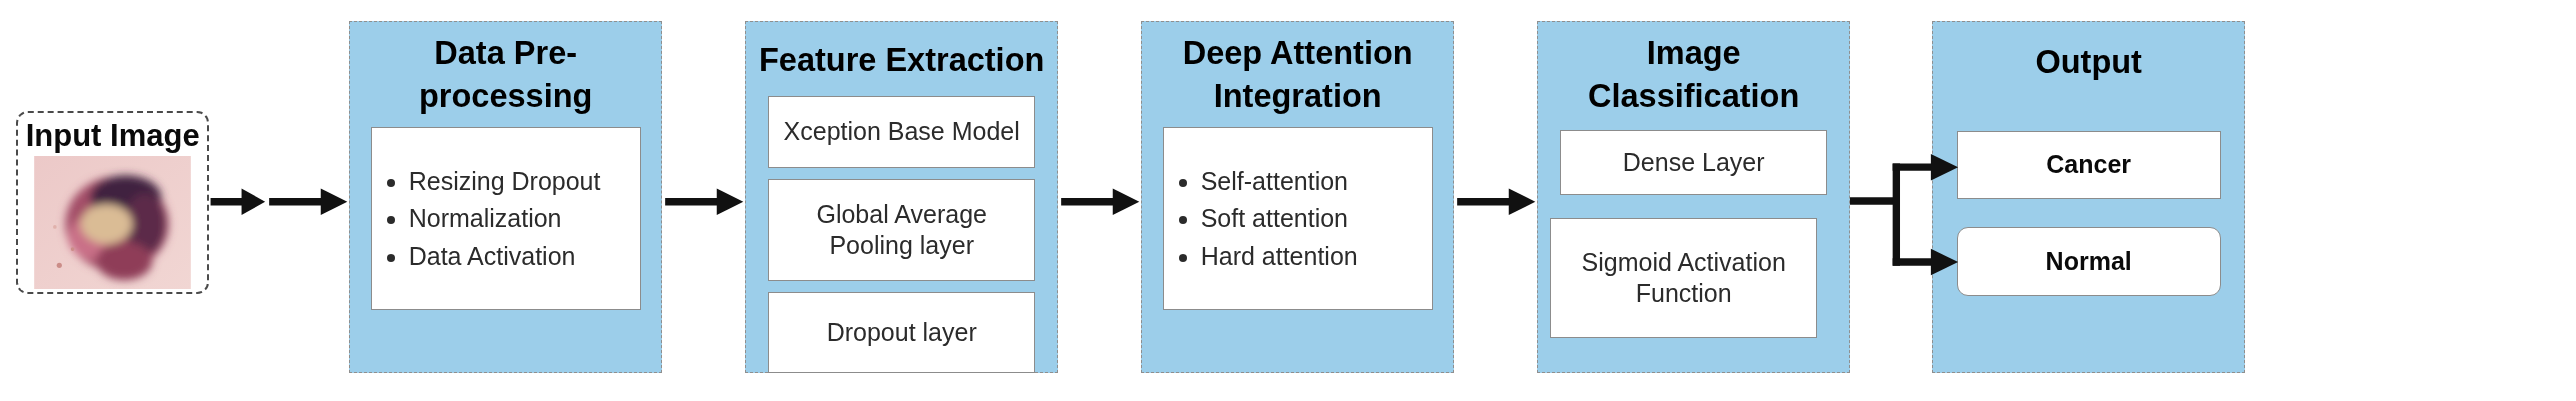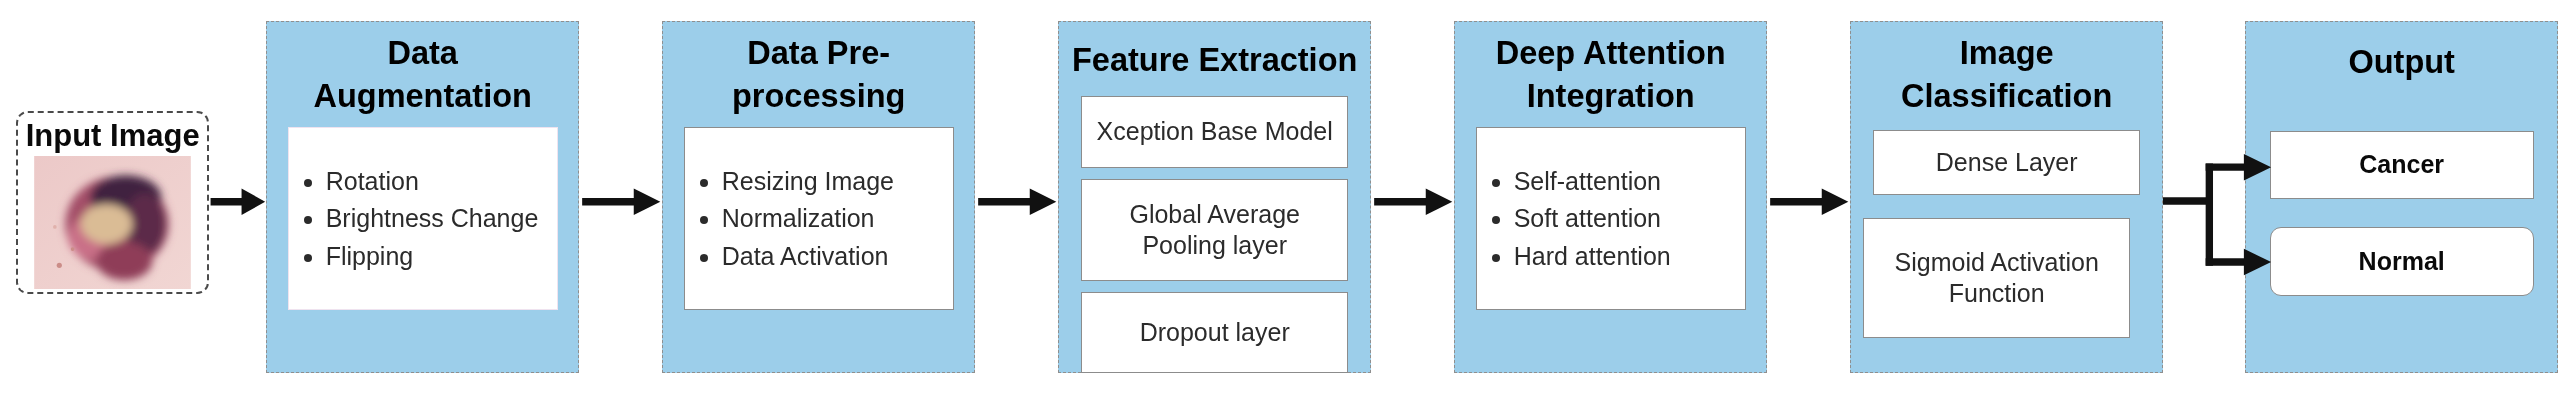--- a/index.html
+++ b/index.html
@@ -97,43 +97,32 @@
       <circle cx="52" cy="126" r="2.5" fill="#cb8d88"></circle>
       <circle cx="28" cy="96" r="2.5" fill="#e0b1ac"></circle>
     </svg>
   </div>
 
   <svg class="arrow-svg" width="57" height="29.5" viewBox="0 0 77 40">
     <line x1="2" y1="20" x2="46" y2="20" stroke="#111111" stroke-width="10"></line>
     <polygon points="44,2 44,38 76,20" fill="#111111"></polygon>
   </svg>
 
-  <div class="stage">
-    <div class="stage-title">Data
-Augmentation</div>
-    <div class="list-box light-border">
-      <ul>
-        <li>Rotation</li>
-        <li>Brightness Change</li>
-        <li>Flipping</li>
-      </ul>
-    </div>
-  </div>
 
   <svg class="arrow-svg" width="83" height="29.5" viewBox="0 0 112 40">
     <line x1="4" y1="20" x2="76" y2="20" stroke="#111111" stroke-width="10"></line>
     <polygon points="74,2 74,38 110,20" fill="#111111"></polygon>
   </svg>
 
   <div class="stage">
     <div class="stage-title">Data Pre-
 processing</div>
     <div class="list-box">
       <ul>
-        <li>Resizing Image</li>
+        <li>Resizing Dropout</li>
         <li>Normalization</li>
         <li>Data Activation</li>
       </ul>
     </div>
   </div>
 
   <svg class="arrow-svg" width="83" height="29.5" viewBox="0 0 112 40">
     <line x1="4" y1="20" x2="76" y2="20" stroke="#111111" stroke-width="10"></line>
     <polygon points="74,2 74,38 110,20" fill="#111111"></polygon>
   </svg>

